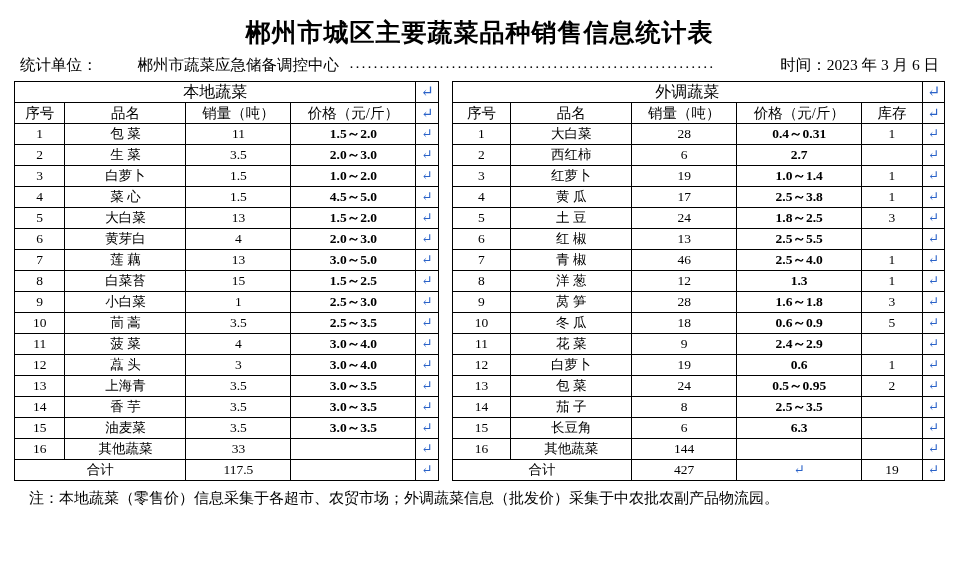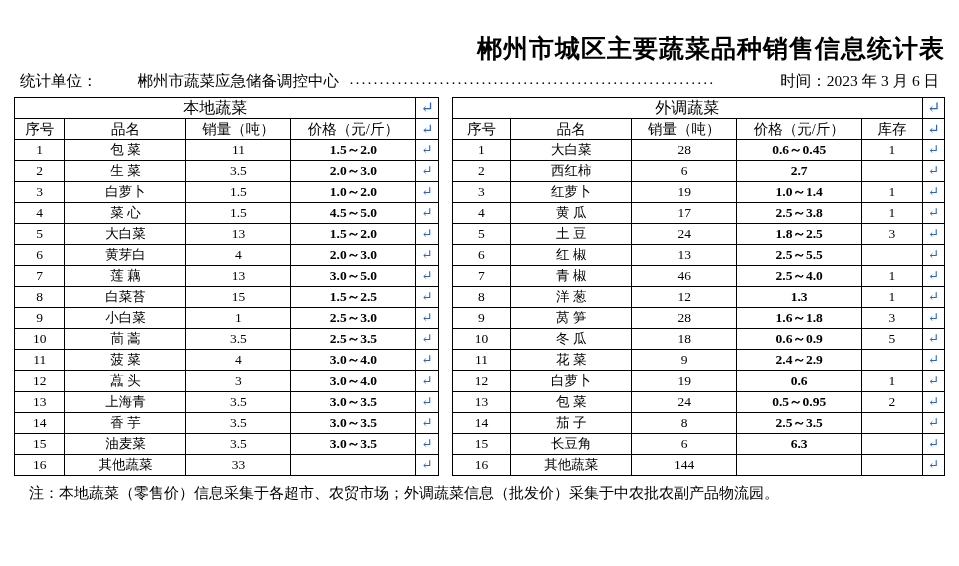--- a/index.html
+++ b/index.html
@@ -16,25 +16,25 @@
     position: relative;
   }
   .page {
     width: 959px;
     height: 566px;
     position: relative;
     box-sizing: border-box;
     padding: 0 14px;
   }
   .doc-title {
-    text-align: right;
+    text-align: center;
     font-size: 25px;
     font-weight: bold;
     letter-spacing: 1px;
-    margin-top: 32px;
+    margin-top: 16px;
     margin-bottom: 6px;
   }
   .subline {
     display: flex;
     align-items: flex-end;
     font-size: 15.5px;
     padding: 0 6px 5px 6px;
     gap: 8px;
   }
   .subline .unit-label { white-space: nowrap; }
@@ -159,21 +159,21 @@
       <tr>
         <td>1</td>
         <td class="name-cell">包 菜</td>
         <td>11</td>
         <td class="price-cell">1.5～2.0</td>
         <td class="blue-mark-cell">↵</td>
         <td class="gapcol"></td>
         <td>1</td>
         <td class="name-cell">大白菜</td>
         <td>28</td>
-        <td class="price-cell">0.6～0.45</td>
+        <td class="price-cell">0.4～0.31</td>
         <td>1</td>
         <td class="blue-mark-cell">↵</td>
       </tr>
       <tr>
         <td>2</td>
         <td class="name-cell">生 菜</td>
         <td>3.5</td>
         <td class="price-cell">2.0～3.0</td>
         <td class="blue-mark-cell">↵</td>
         <td class="gapcol"></td>
@@ -374,18 +374,30 @@
         <td class="blue-mark-cell">↵</td>
         <td class="gapcol"></td>
         <td>16</td>
         <td class="name-cell">其他蔬菜</td>
         <td>144</td>
         <td class="price-cell"></td>
         <td></td>
         <td class="blue-mark-cell">↵</td>
       </tr>
 
+      <tr class="total-row">
+        <td colspan="2">合计</td>
+        <td>117.5</td>
+        <td></td>
+        <td class="blue-mark-cell">↵</td>
+        <td class="gapcol"></td>
+        <td colspan="2">合计</td>
+        <td>427</td>
+        <td class="blue-mark-cell">↵</td>
+        <td>19</td>
+        <td class="blue-mark-cell">↵</td>
+      </tr>
     </tbody>
   </table>
 
   <div class="footnote">注：本地蔬菜（零售价）信息采集于各超市、农贸市场；外调蔬菜信息（批发价）采集于中农批农副产品物流园。</div>
 
 </div>
 
 </body></html>

